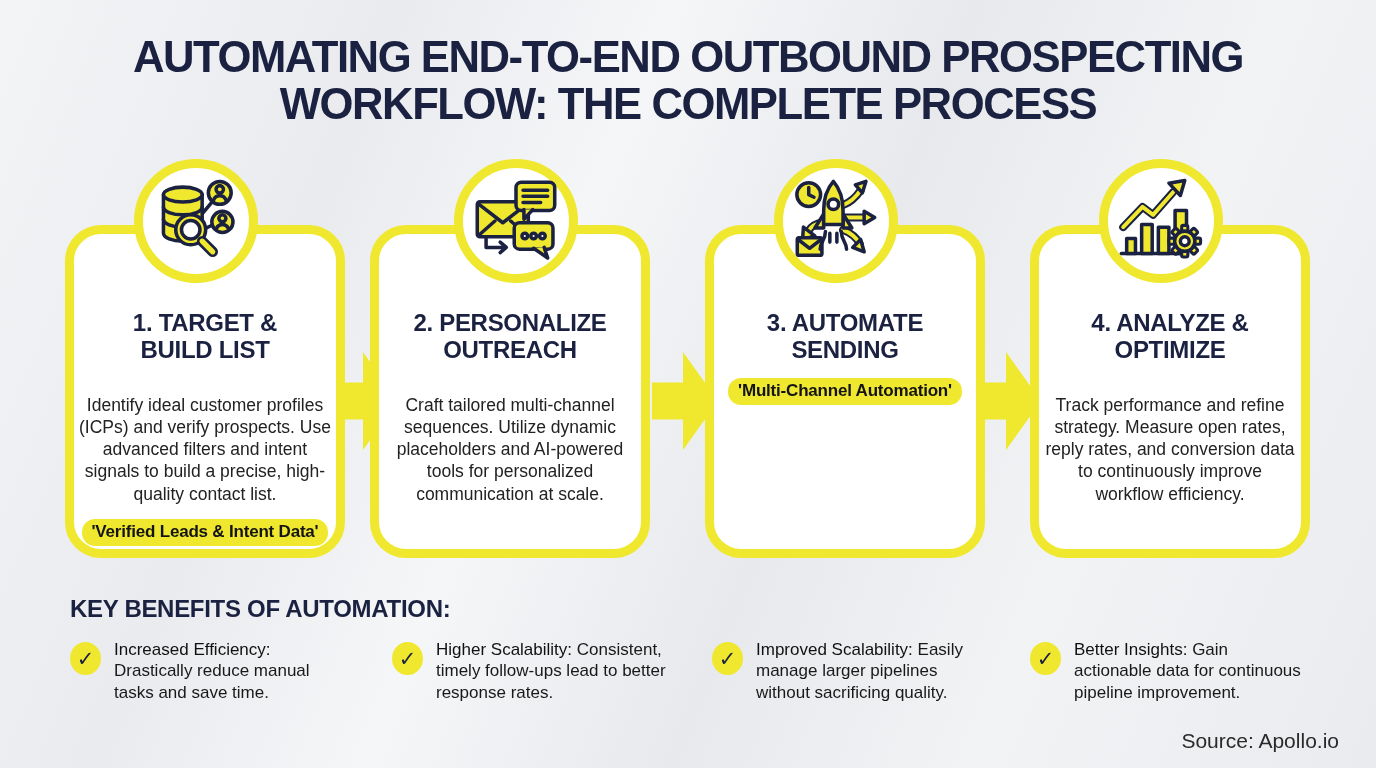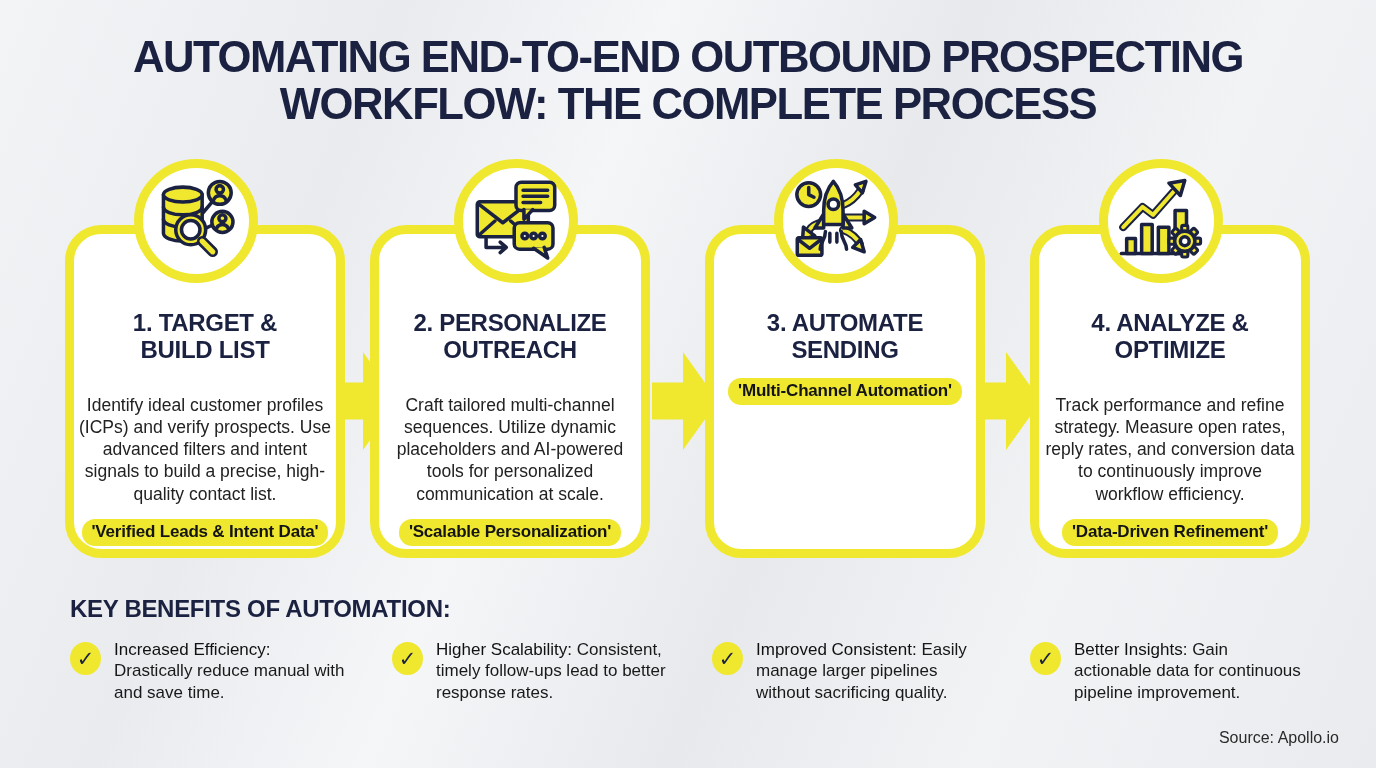--- a/index.html
+++ b/index.html
@@ -77,21 +77,21 @@
     background:var(--yellow);margin-top:3px;
     display:flex;align-items:center;justify-content:center;
     font-size:21px;font-weight:700;color:var(--navy);
   }
   .benefit p{
     font-size:17px;line-height:1.26;color:#191919;width:244px;
   }
   .benefit b{font-weight:400;color:#111;}
   .source{
     position:absolute;right:37px;top:729px;
-    font-size:16px;color:#2a2a2a;
+    font-size:21px;color:#2a2a2a;
   }
   .ic{stroke:var(--navy);stroke-width:4;stroke-linecap:round;stroke-linejoin:round;}
   .fy{fill:var(--yellow);} .fw{fill:#fff;} .fn{fill:none;}
 </style>
 </head>
 <body>
 
 <h1 class="main-title">
   <div>AUTOMATING END-TO-END OUTBOUND PROSPECTING</div>
   <div>WORKFLOW: THE COMPLETE PROCESS</div>
@@ -105,34 +105,32 @@
   <div class="card-inner">
     <div class="card-title">1. TARGET &amp; BUILD LIST</div>
     <div class="card-desc">Identify ideal customer profiles (ICPs) and verify prospects. Use advanced filters and intent signals to build a precise, high-quality contact list.</div>
     <div class="card-tag">'Verified Leads &amp; Intent Data'</div>
   </div>
 </div>
 <div class="card card-2">
   <div class="card-inner">
     <div class="card-title">2. PERSONALIZE OUTREACH</div>
     <div class="card-desc">Craft tailored multi-channel sequences. Utilize dynamic placeholders and AI-powered tools for personalized communication at scale.</div>
-    <div class="card-tag">'Scalable Personalization'</div>
   </div>
 </div>
 <div class="card card-3">
   <div class="card-inner">
     <div class="card-title">3. AUTOMATE SENDING</div>
     <div class="card-tag">'Multi-Channel Automation'</div>
   </div>
 </div>
 <div class="card card-4">
   <div class="card-inner">
     <div class="card-title">4. ANALYZE &amp; OPTIMIZE</div>
     <div class="card-desc">Track performance and refine strategy. Measure open rates, reply rates, and conversion data to continuously improve workflow efficiency.</div>
-    <div class="card-tag">'Data-Driven Refinement'</div>
   </div>
 </div>
 
 <div class="icon-circle circle-1">
   <svg viewBox="0 0 100 100">
     <g class="ic">
       <line x1="50" y1="50" x2="72" y2="24" class="fn"></line>
       <line x1="57" y1="60" x2="70" y2="54" class="fn"></line>
       <path d="M13 20 L13 64 A22 9 0 0 0 57 64 L57 20" class="fy"></path>
       <path d="M13 34 A22 9 0 0 0 57 34" class="fn"></path>
@@ -216,28 +214,28 @@
         <circle cx="0" cy="0" r="5" class="fw" stroke-width="4"></circle>
       </g>
     </g>
   </svg>
 </div>
 
 <div class="benefits-heading">KEY BENEFITS OF AUTOMATION:</div>
 
 <div class="benefit benefit-1">
   <div class="check-circle">✓</div>
-  <p><b>Increased Efficiency:</b> <span>Drastically reduce manual with and save time.</span></p>
+  <p><b>Increased Efficiency:</b> <span>Drastically reduce manual tasks and save time.</span></p>
 </div>
 <div class="benefit benefit-2">
   <div class="check-circle">✓</div>
   <p><b>Higher Scalability:</b> <span>Consistent, timely follow-ups lead to better response rates.</span></p>
 </div>
 <div class="benefit benefit-3">
   <div class="check-circle">✓</div>
-  <p><b>Improved Consistent:</b> <span>Easily manage larger pipelines without sacrificing quality.</span></p>
+  <p><b>Improved Scalability:</b> <span>Easily manage larger pipelines without sacrificing quality.</span></p>
 </div>
 <div class="benefit benefit-4">
   <div class="check-circle">✓</div>
   <p><b>Better Insights:</b> <span>Gain actionable data for continuous pipeline improvement.</span></p>
 </div>
 
 <div class="source">Source: Apollo.io</div>
 
 </body></html>

